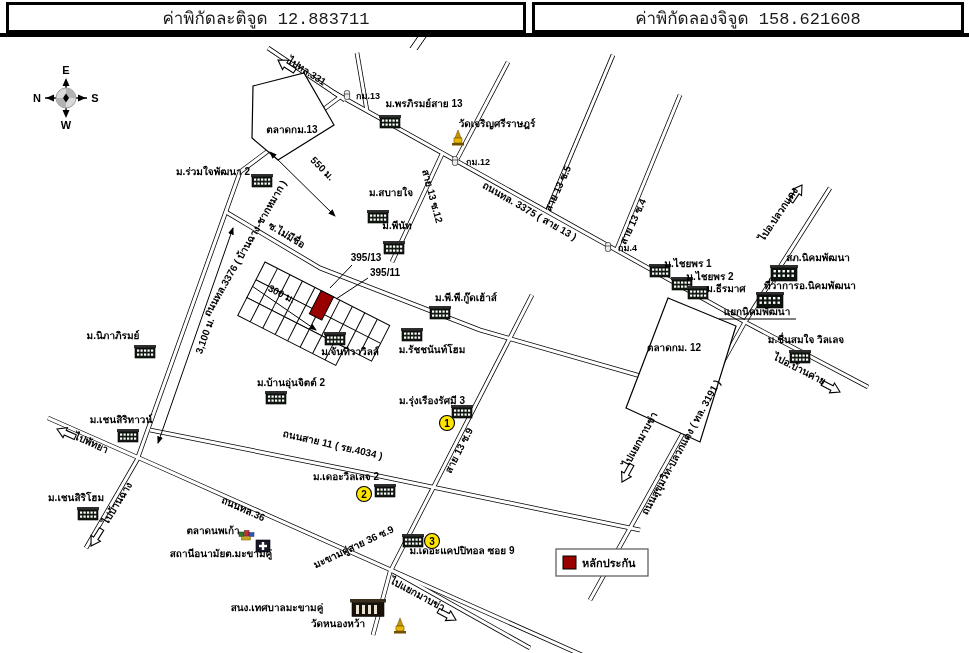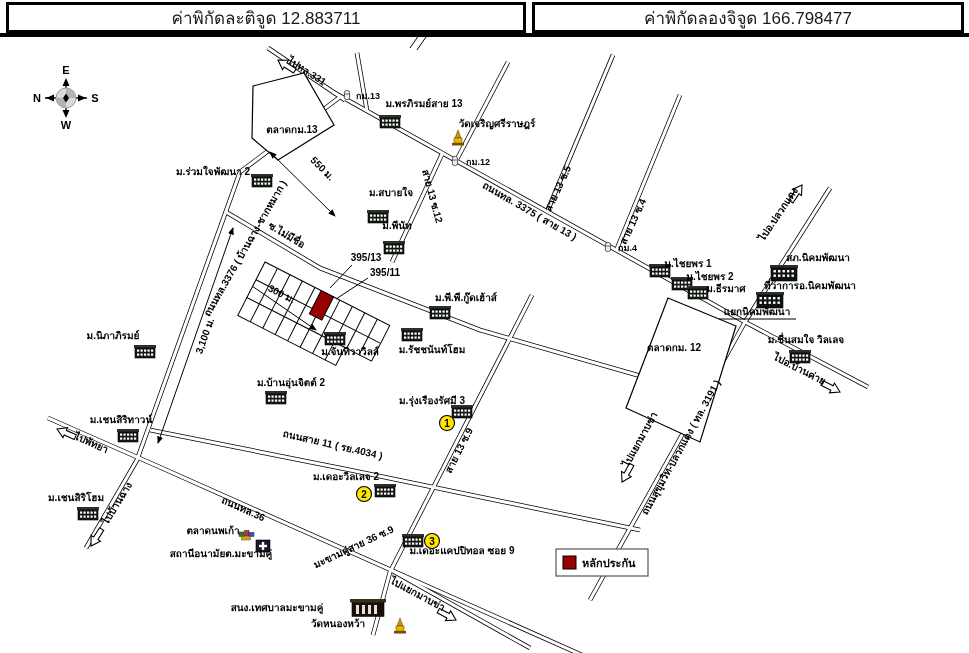--- a/index.html
+++ b/index.html
@@ -1,20 +1,20 @@
 <!DOCTYPE html>
 <html><head>
 <meta charset="utf-8">
 <style>
   html,body{margin:0;padding:0;background:#fff;}
   #page{position:relative;width:969px;height:653px;background:#fff;overflow:hidden;
         font-family:"Liberation Sans","DejaVu Sans",sans-serif;}
   .hdr-box{position:absolute;top:2px;height:31px;border:3px solid #000;box-sizing:border-box;
            background:#fff;display:flex;align-items:center;justify-content:center;
-           font-size:17px;color:#1a1a1a;}
+           font-size:17px;color:#1a1a1a;font-family:Liberation Mono, monospace;}
   #hdr-lat{left:6px;width:520px;}
   #hdr-lng{left:532px;width:432px;}
   #hdr-band{position:absolute;top:33px;left:0;width:969px;height:4px;background:#000;}
   svg text{fill:#000;}
   .lbl{font:600 10px "Liberation Sans","DejaVu Sans",sans-serif;text-anchor:middle;}
   .sm{font:600 9px "Liberation Sans","DejaVu Sans",sans-serif;text-anchor:start;}
   .cmp{font:700 11px "Liberation Sans","DejaVu Sans",sans-serif;text-anchor:middle;}
   .badge-t{font:700 10px "Liberation Sans","DejaVu Sans",sans-serif;text-anchor:middle;}
   .lgd{font:700 11px "Liberation Sans","DejaVu Sans",sans-serif;text-anchor:start;}
   .casing{fill:none;stroke:#000;stroke-width:4.6;stroke-linejoin:round;}
@@ -24,21 +24,21 @@
 </style>
 </head>
 <body>
 
 <div id="page">
 
   <div class="hdr-box" id="hdr-lat">
     <span>ค่าพิกัดละติจูด 12.883711</span>
   </div>
   <div class="hdr-box" id="hdr-lng">
-    <span>ค่าพิกัดลองจิจูด 166.798477</span>
+    <span>ค่าพิกัดลองจิจูด 158.621608</span>
   </div>
   <div id="hdr-band"></div>
 
   <svg width="969" height="653" viewBox="0 0 969 653" style="position:absolute;left:0;top:0;">
     <defs>
       <marker id="ah" markerWidth="9" markerHeight="8" refX="6.5" refY="3" orient="auto-start-reverse">
         <path d="M0,0 L7.5,3 L0,6 Z" fill="#000"></path>
       </marker>
       <g id="bld">
         <rect x="-11" y="-7" width="22" height="3" fill="#2e2e2e"></rect>

